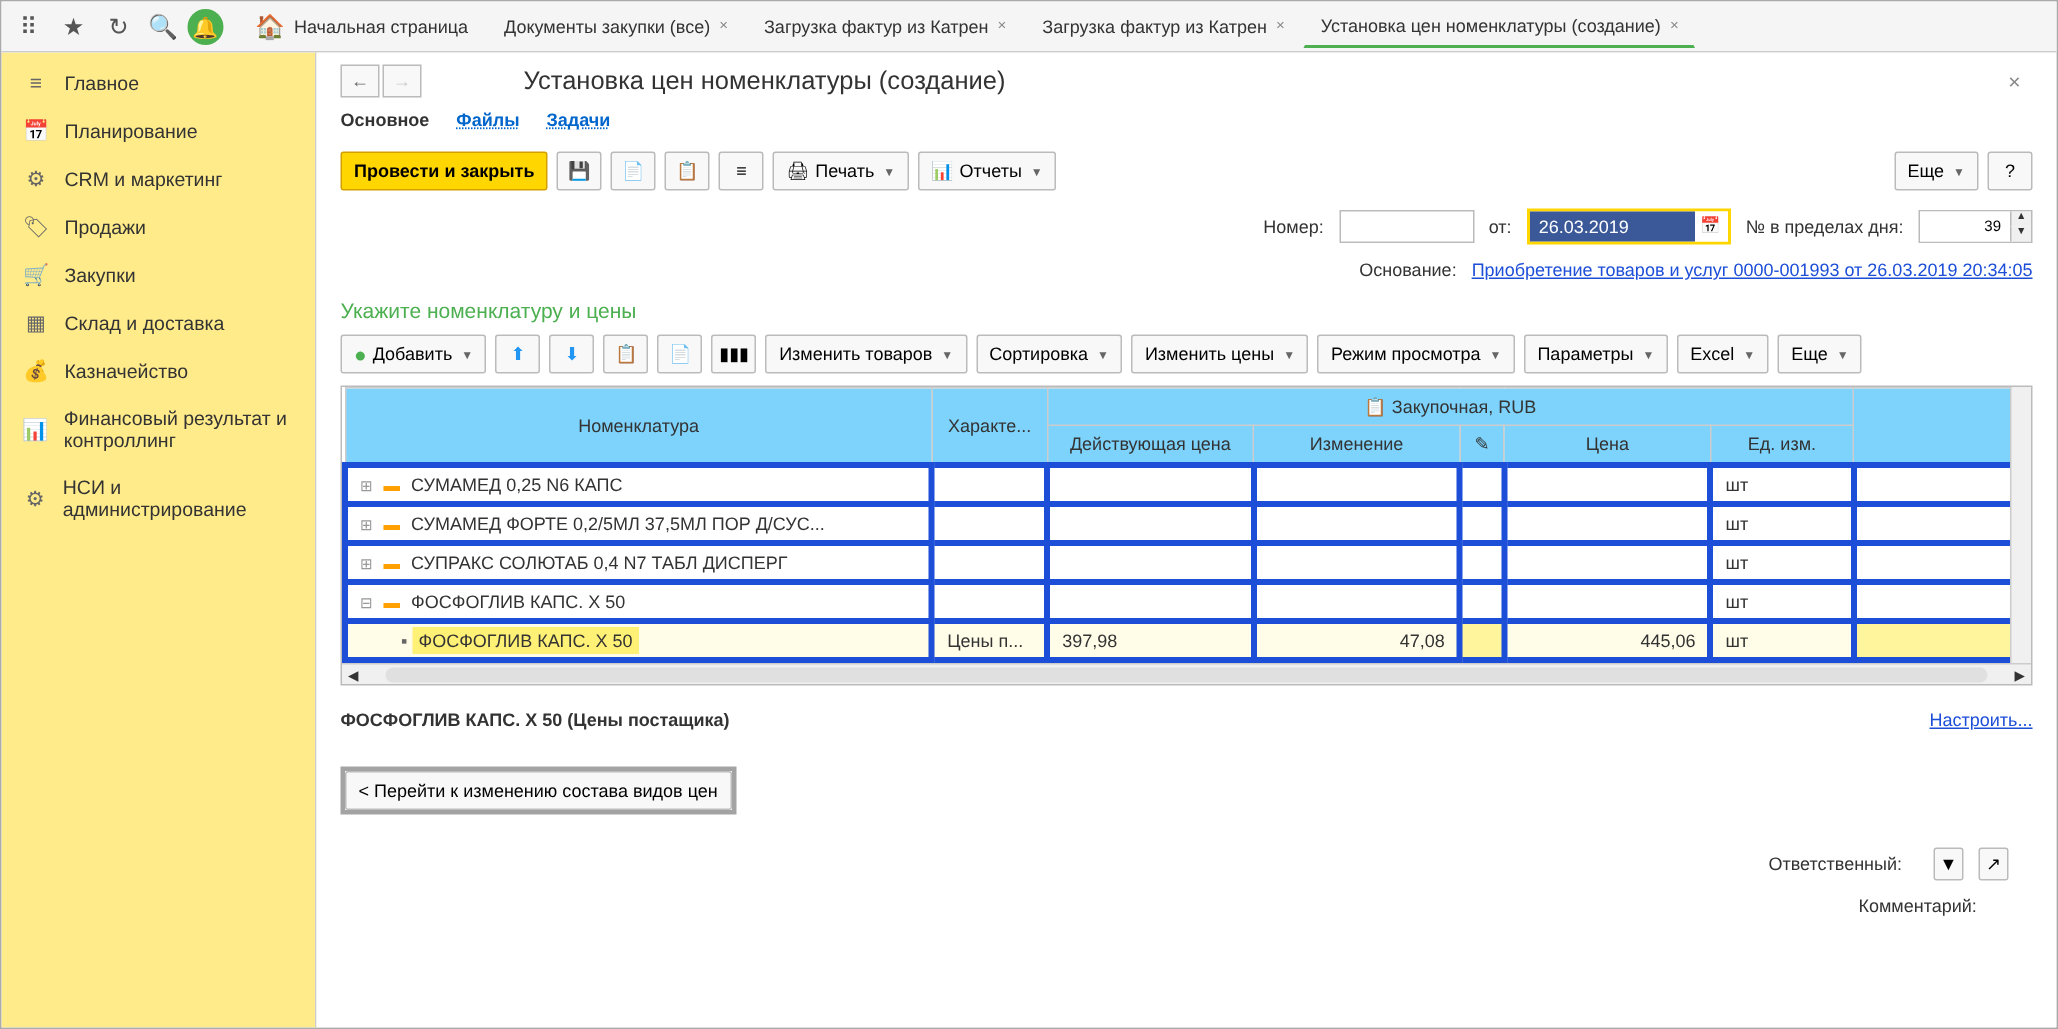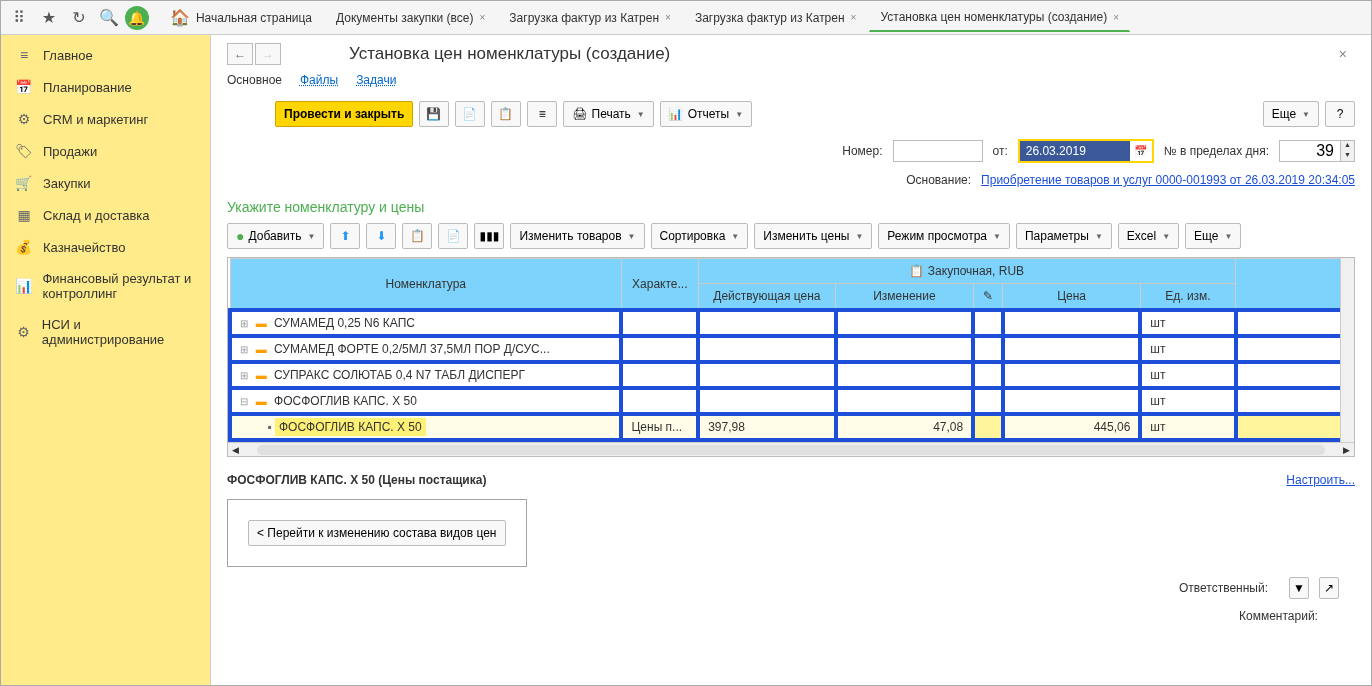--- a/index.html
+++ b/index.html
@@ -18,55 +18,55 @@
 .nav-item { display: flex; align-items: center; gap: 10px; padding: 8px 14px; cursor: pointer; color: #333; font-size: 13px; }
 .nav-icon { width: 18px; text-align: center; color: #666; font-size: 14px; }
 .content { flex: 1; display: flex; flex-direction: column; overflow: hidden; background: #fff; }
 .content-header { padding: 8px 16px 4px 16px; display: flex; align-items: center; gap: 8px; }
 .nav-buttons { display: flex; gap: 2px; }
 .nav-btn { width: 26px; height: 22px; border: 1px solid #bbb; background: #f8f8f8; display: flex; align-items: center; justify-content: center; cursor: pointer; font-size: 12px; color: #666; }
 .nav-btn.disabled { color: #ccc; }
 .page-title { font-size: 17px; font-weight: normal; margin-left: 60px; }
 .close-x { margin-left: auto; font-size: 14px; color: #888; cursor: pointer; padding: 0 8px; }
 .subnav { display: flex; gap: 18px; padding: 4px 16px 10px 16px; font-size: 12px; }
-.subnav-item { cursor: pointer; }
+.subnav-item { cursor: pointer; font-weight: bold; }
 .subnav-item.link { color: #0066cc; text-decoration: underline dotted; }
-.toolbar { display: flex; gap: 6px; padding: 4px 16px 10px 16px; align-items: center; margin-left: 48px; }
+.toolbar { display: flex; gap: 6px; padding: 4px 16px 10px 16px; align-items: center; }
 .btn { border: 1px solid #bbb; background: #f8f8f8; padding: 4px 8px; cursor: pointer; font-size: 12px; display: flex; align-items: center; gap: 4px; height: 26px; border-radius: 2px; }
 .btn.primary { background: #ffd600; border-color: #d4a000; font-weight: bold; }
 .btn.icon-only { width: 30px; justify-content: center; padding: 4px; }
 .btn-group-right { margin-left: auto; display: flex; gap: 6px; }
 .form-row { display: flex; align-items: center; gap: 10px; padding: 2px 16px 8px 16px; font-size: 12px; justify-content: flex-end; }
 .label { color: #333; }
 .input { border: 1px solid #bbb; padding: 3px 5px; font-size: 12px; height: 22px; }
 .date-wrap { border: 2px solid #ffd600; display: flex; align-items: center; padding: 0; }
 .date-input { border: none; padding: 3px 6px; font-size: 12px; height: 20px; background: #3b5998; color: #fff; width: 110px; }
 .cal-icon { width: 22px; text-align: center; cursor: pointer; background: #fff; height: 20px; line-height: 20px; font-size: 11px; }
 .num-wrap { display: flex; align-items: center; border: 1px solid #bbb; }
-.num-input { border: none; width: 60px; text-align: right; padding: 3px 6px; height: 20px; font-size: 16px; }
+.num-input { border: none; width: 60px; text-align: right; padding: 3px 6px; height: 20px; font-size: 10px; }
 .spinner { display: flex; flex-direction: column; }
 .spin-btn { width: 14px; height: 10px; font-size: 7px; line-height: 8px; text-align: center; border-left: 1px solid #bbb; cursor: pointer; background: #f0f0f0; }
 .link { color: #1d4ed8; text-decoration: underline; cursor: pointer; }
 .section-title { color: #4caf50; font-size: 14px; padding: 4px 16px; }
 .table-toolbar { display: flex; gap: 6px; padding: 4px 16px; align-items: center; flex-wrap: wrap; }
 .table-wrap { margin: 4px 16px; border: 1px solid #bbb; background: #fff; position: relative; }
 .table { width: 100%; border-collapse: collapse; font-size: 12px; }
 .table th { background: #7dd3fc; border: 1px solid #ccc; padding: 5px 8px; text-align: center; font-weight: normal; }
 .table td { border: 4px solid #1d4ed8; padding: 4px 8px; height: 26px; }
 .table tr.sel td { background: #fffde7; }
 .table tr.sel .name-cell { background: #fff176; }
 .bold-val { font-weight: normal; }
 .tree-icon { color: #999; font-size: 10px; margin-right: 4px; }
 .folder-icon { color: #ffa000; font-size: 11px; margin-right: 4px; }
 .hscroll { height: 14px; background: #f0f0f0; border-top: 1px solid #ccc; display: flex; align-items: center; }
 .hscroll-track { flex: 1; height: 10px; background: #e0e0e0; margin: 0 14px; border-radius: 5px; position: relative; }
 .footer-section { padding: 8px 16px; }
 .item-detail { font-weight: bold; font-size: 12px; padding: 4px 0; display: flex; }
 .item-detail .config { margin-left: auto; font-weight: normal; }
-.red-box { border: 1px solid #a3a3a3; padding: 20px; margin: 8px 0; display: inline-block; }
+.red-box { border: 3px solid #a3a3a3; padding: 0; margin: 20px 0; display: inline-block; }
 .dropdown-arrow { font-size: 8px; margin-left: 2px; color: #666; }
 .green-dot { color: #4caf50; font-size: 14px; }
 .vscroll { position: absolute; right: 0; top: 0; bottom: 14px; width: 14px; background: #f0f0f0; border-left: 1px solid #ccc; }
 </style>
 </head>
 <body>
 
 <div class="app">
   <div class="topbar">
     <div class="top-icon">⠿</div>

